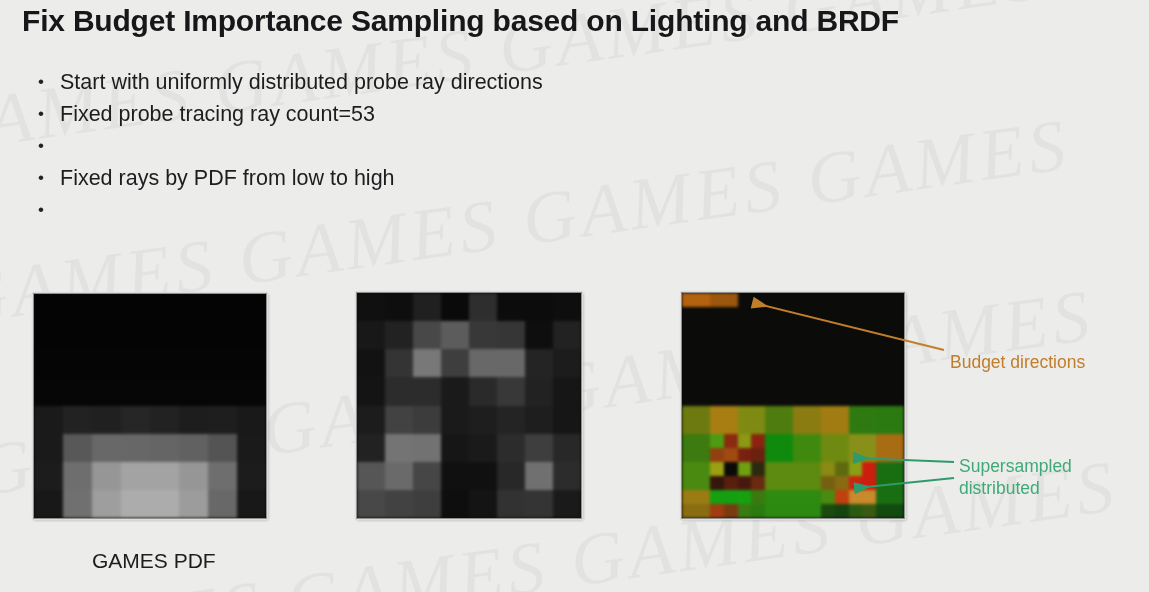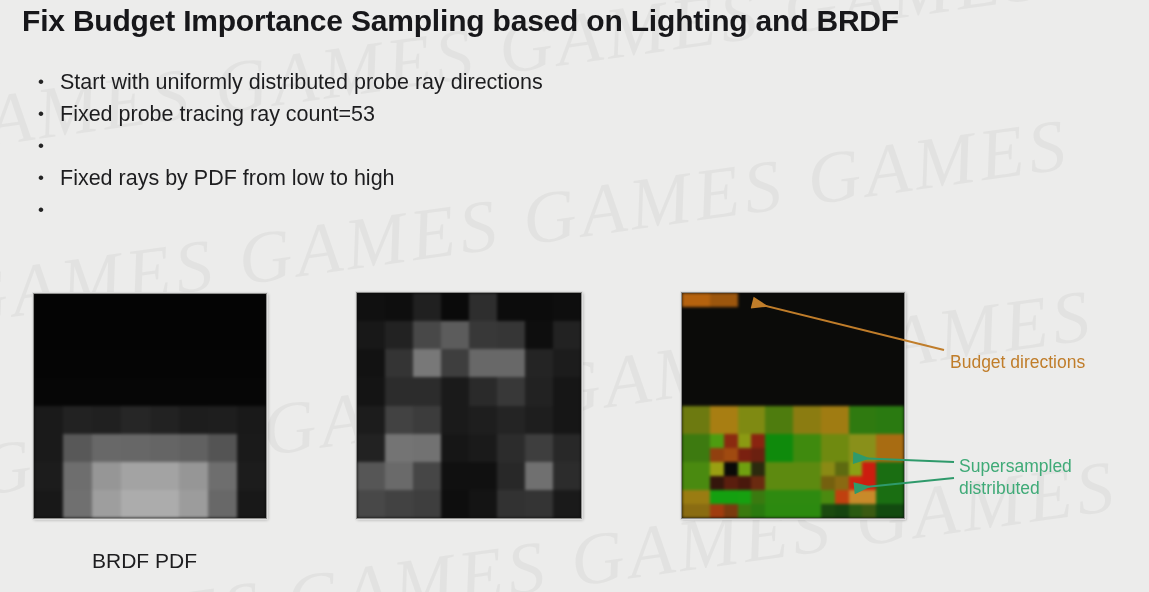--- a/index.html
+++ b/index.html
@@ -514,21 +514,21 @@
         <div style="background: rgb(44, 138, 16);"></div>
         <div style="background: rgb(27, 74, 16);"></div>
         <div style="background: rgb(22, 68, 16);"></div>
         <div style="background: rgb(42, 90, 18);"></div>
         <div style="background: rgb(58, 90, 18);"></div>
         <div style="background: rgb(18, 74, 16);"></div>
         <div style="background: rgb(18, 74, 16);"></div>
       </div>
   </div>
 
-  <div class="caption" id="cap-brdf">BRDF PDF</div>
+  <div class="caption" id="cap-brdf">GAMES PDF</div>
 
   <svg id="annot-svg">
     <defs>
       <marker id="ar-orange" markerWidth="10" markerHeight="10" refX="8" refY="3.2" orient="auto">
         <path d="M9,0 L9,6.4 L0,3.2 z" fill="#c07d2a"></path>
       </marker>
       <marker id="ar-green" markerWidth="10" markerHeight="10" refX="8" refY="3.2" orient="auto">
         <path d="M9,0 L9,6.4 L0,3.2 z" fill="#2f9a6b"></path>
       </marker>
     </defs>

